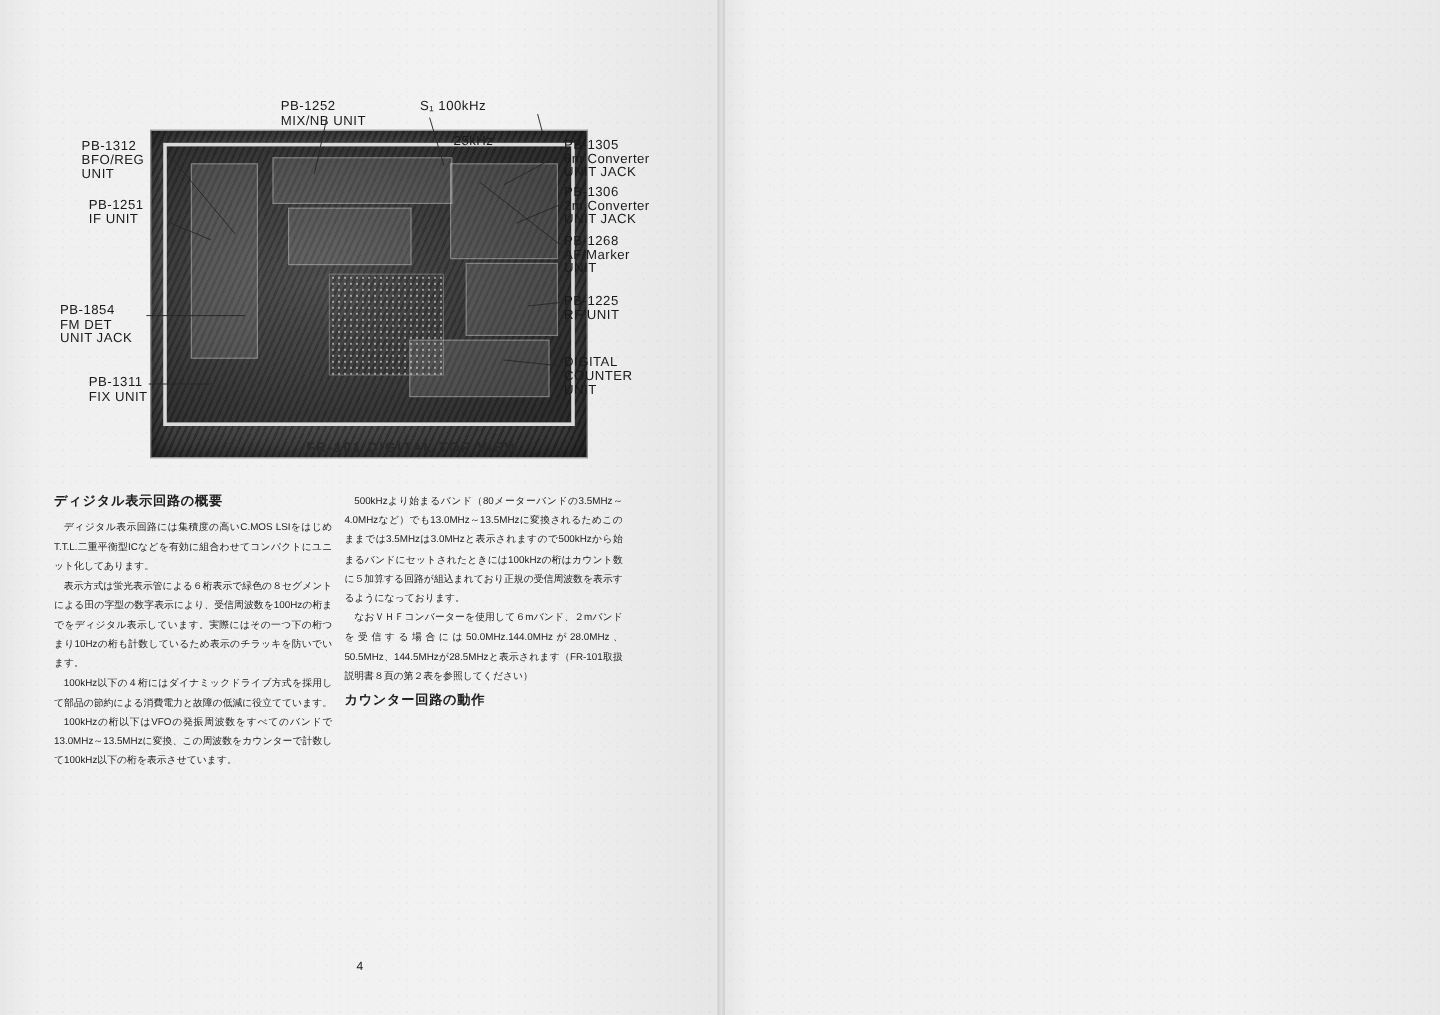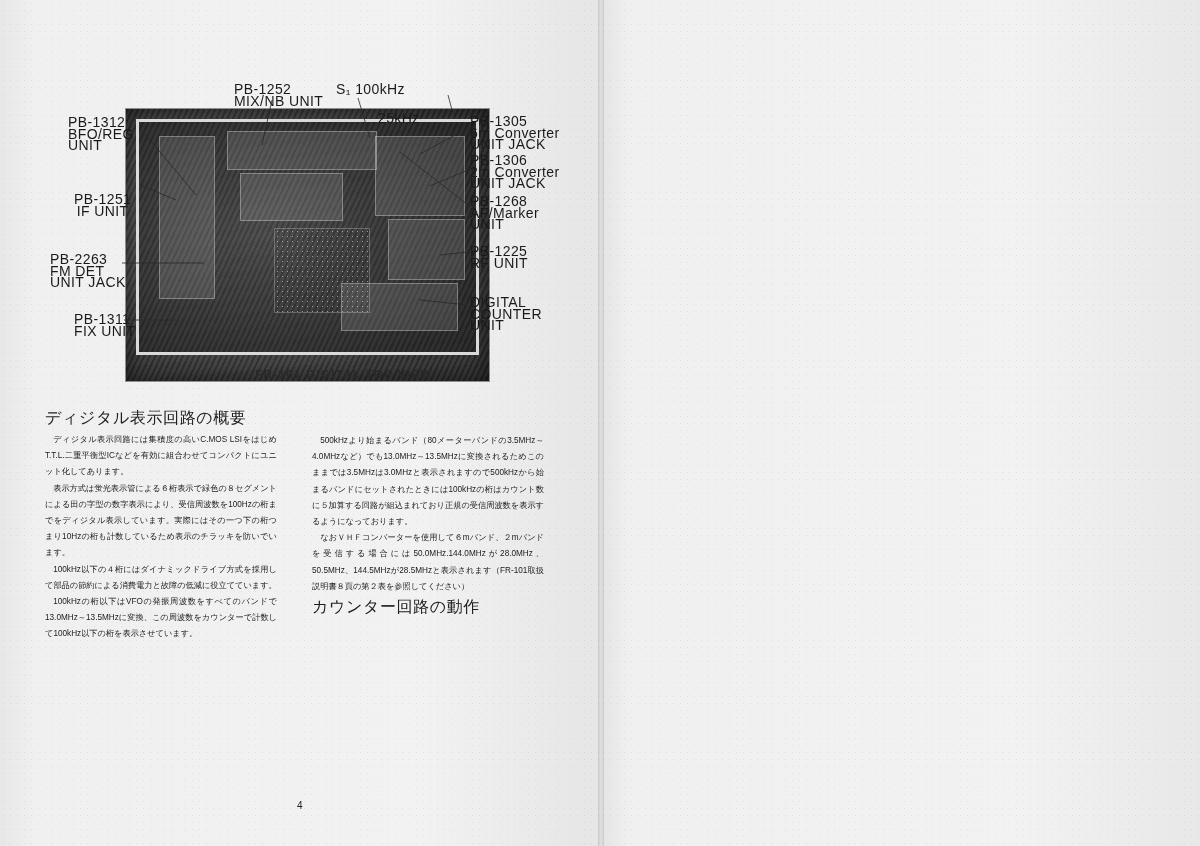--- a/index.html
+++ b/index.html
@@ -38,26 +38,26 @@
   .chassis{position:absolute;left:10px;top:10px;right:10px;bottom:26px;
     border:3px solid #d9d8d4;background:rgba(20,20,19,.35);}
   .pcb{position:absolute;background:rgba(255,255,255,.12);border:1px solid rgba(230,230,226,.35);}
   .mesh{position:absolute;left:40%;top:46%;width:28%;height:36%;
     background-image:radial-gradient(rgba(235,235,230,.55) 0.9px, transparent 1px);
     background-size:5px 5px;border:1px solid rgba(220,220,215,.3);}
   .caption-left{position:absolute;left:125px;top:368px;width:438px;text-align:center;
     font-size:11.5px;letter-spacing:1.4px;color:#2c2b29;font-weight:600;}
 
   
-  .lbl{position:absolute;font-size:14px;line-height:11.5px;color:#1d1c1b;white-space:pre;letter-spacing:.4px;}
+  .lbl{position:absolute;font-size:11px;line-height:11.5px;color:#1d1c1b;white-space:pre;letter-spacing:.4px;}
 
   
   .col{position:absolute;width:232px;font-size:8.2px;line-height:16.2px;color:#232221;text-align:justify;}
   .col p{margin:0 0 0 0;text-indent:1em;}
-  .col h3{margin:0 0 6px 0;font-size:16px;line-height:16px;font-weight:400;letter-spacing:.6px;text-indent:0;}
+  .col h3{margin:0 0 6px 0;font-size:11px;line-height:16px;font-weight:700;letter-spacing:.6px;text-indent:0;}
   .col h3.inline{margin-top:4px;}
   .pgnum{position:absolute;font-size:10px;color:#232221;}
   .smudge{position:absolute;background:rgba(60,58,55,.55);border-radius:50%;filter:blur(.4px);}
 </style>
 </head>
 <body>
 
 <div class="spread">
 
   <div class="page left">
@@ -72,31 +72,31 @@
         <div class="pcb" style="left:74%;top:42%;width:22%;height:26%;"></div>
         <div class="pcb" style="left:60%;top:70%;width:34%;height:20%;"></div>
         <div class="mesh"></div>
       </div>
     </div>
     <div class="caption-left">FR-101 DIGITAL  TOP VIEW</div>
 
     <div class="lbl" style="left:68px;top:117px;">PB-1312
 BFO/REG
 UNIT</div>
-    <div class="lbl" style="left:74px;top:194px;text-align:center;">PB-1251
+    <div class="lbl" style="left:74px;top:166px;">PB-1251
 IF UNIT</div>
-    <div class="lbl" style="left:50px;top:254px;">PB-2263
+    <div class="lbl" style="left:50px;top:254px;">PB-1854
 FM DET
 UNIT JACK</div>
     <div class="lbl" style="left:74px;top:314px;">PB-1311
 FIX UNIT</div>
 
     <div class="lbl" style="left:234px;top:84px;">PB-1252
 MIX/NB UNIT</div>
-    <div class="lbl" style="left:336px;top:84px;">S₁ 100kHz</div>
+    <div class="lbl" style="left:350px;top:84px;">S₁ 100kHz</div>
     <div class="lbl" style="left:378px;top:113px;">25kHz</div>
 
     <div class="lbl" style="left:470px;top:116px;">PB-1305
 6m Converter
 UNIT JACK</div>
     <div class="lbl" style="left:470px;top:155px;">PB-1306
 2m Converter
 UNIT JACK</div>
     <div class="lbl" style="left:470px;top:196px;">PB-1268
 AF/Marker
@@ -125,21 +125,21 @@
     </svg>
 
     <div class="col" style="left:45px;top:410px;">
       <h3>ディジタル表示回路の概要</h3>
       <p>ディジタル表示回路には集積度の高いC.MOS LSIをはじめT.T.L.二重平衡型ICなどを有効に組合わせてコンパクトにユニット化してあります。</p>
       <p>表示方式は蛍光表示管による６桁表示で緑色の８セグメントによる田の字型の数字表示により、受信周波数を100Hzの桁までをディジタル表示しています。実際にはその一つ下の桁つまり10Hzの桁も計数しているため表示のチラッキを防いでいます。</p>
       <p>100kHz以下の４桁にはダイナミックドライブ方式を採用して部品の節約による消費電力と故障の低減に役立てています。</p>
       <p>100kHzの桁以下はVFOの発振周波数をすべてのバンドで13.0MHz～13.5MHzに変換、この周波数をカウンターで計数して100kHz以下の桁を表示させています。</p>
     </div>
 
-    <div class="col" style="left:312px;top:410px;margin-top:23px;">
+    <div class="col" style="left:287px;top:410px;">
       <p>500kHzより始まるバンド（80メーターバンドの3.5MHz～4.0MHzなど）でも13.0MHz～13.5MHzに変換されるためこのままでは3.5MHzは3.0MHzと表示されますので500kHzから始まるバンドにセットされたときには100kHzの桁はカウント数に５加算する回路が組込まれており正規の受信周波数を表示するようになっております。</p>
       <p>なおＶＨＦコンバーターを使用して６mバンド、２mバンドを受信する場合には50.0MHz.144.0MHzが28.0MHz、50.5MHz、144.5MHzが28.5MHzと表示されます（FR-101取扱説明書８頁の第２表を参照してください）</p>
       <h3 class="inline">カウンター回路の動作</h3>
     </div>
 
     <div class="pgnum" style="left:297px;top:800px;">4</div>
 
     <div class="smudge" style="left:604px;top:216px;width:4px;height:18px;"></div>
     <div class="smudge" style="left:606px;top:246px;width:4px;height:14px;"></div>
     <div class="smudge" style="left:606px;top:598px;width:5px;height:22px;"></div>

